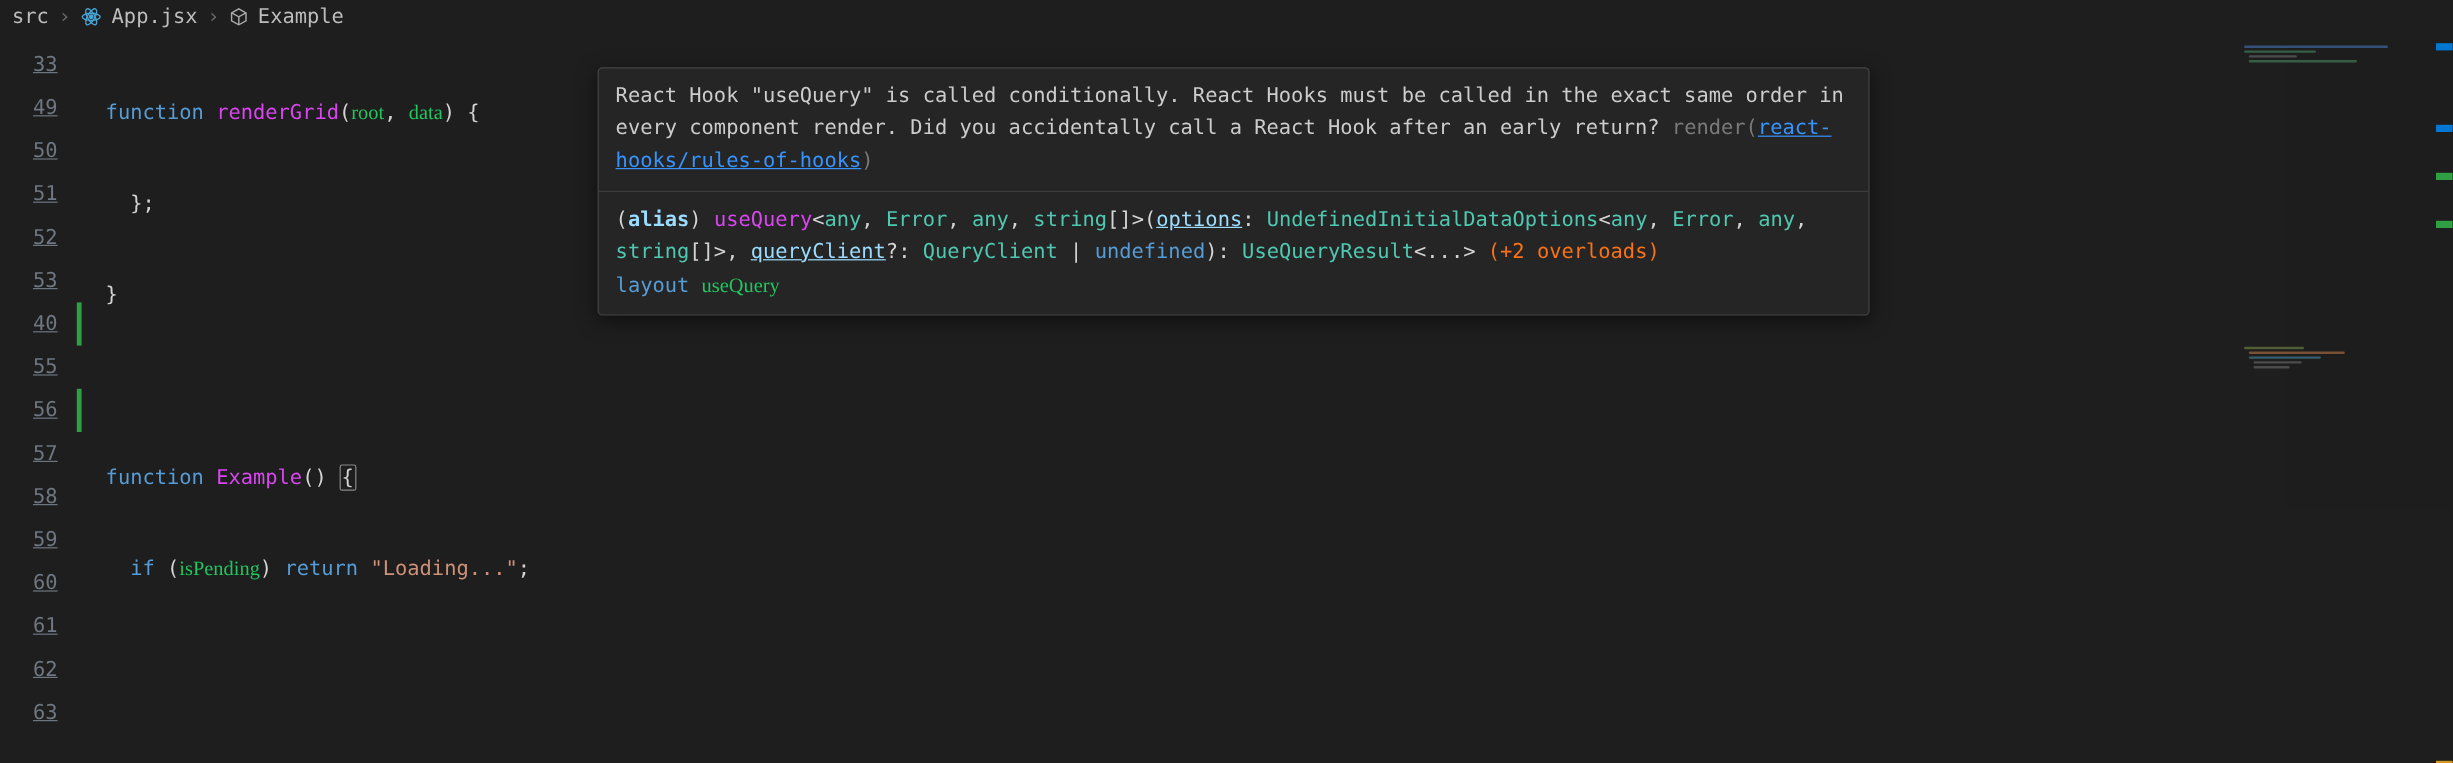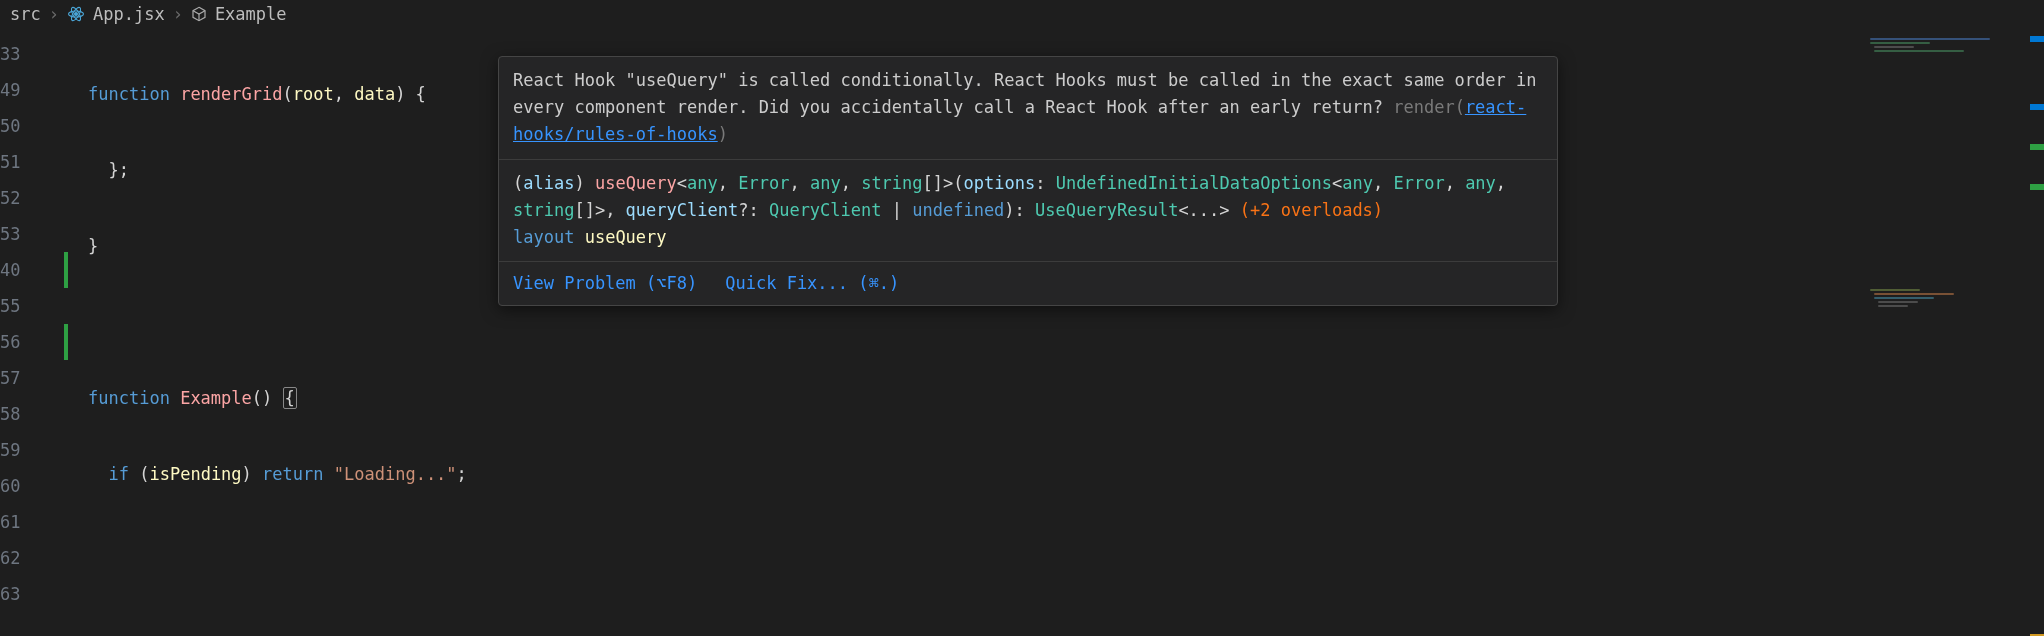--- a/index.html
+++ b/index.html
@@ -26,24 +26,25 @@
 .breadcrumb .react-icon { color: #4aa5d6; display: inline-flex; }
 .breadcrumb .cube-icon { color: #aaa; display: inline-flex; }
 .breadcrumb .crumb-label { color: #bdbdbd; }
 .editor {
   position: relative;
   display: flex;
   height: calc(100% - 34px);
 }
 .gutter {
   width: 64px;
-  text-align: left;
+  text-align: right;
   color: #6e7681;
   padding-top: 8px;
   user-select: none;
+  text-decoration: underline;
 }
 .gutter .ln {
   height: 36px;
   line-height: 36px;
   padding-right: 16px;
   position: relative;
 }
 .mod-bar {
   position: absolute;
   left: 64px;
@@ -61,22 +62,22 @@
   padding-top: 8px;
   white-space: pre;
   position: relative;
 }
 .code .line {
   height: 36px;
   line-height: 36px;
   padding-left: 24px;
 }
 .tok-kw { color: #569cd6; }
-.tok-fn { color: #fca5a5; }
-.tok-id { color: #fef9c3; }
+.tok-fn { color: #d946ef; }
+.tok-id { color: #22c55e; font-family: Liberation Serif, serif; }
 .tok-punc { color: #d4d4d4; }
 .tok-str { color: #ce9178; }
 .squiggle-blue {
   text-decoration: underline wavy #3794ff;
   text-decoration-thickness: 1.5px;
   text-underline-offset: 3px;
 }
 .bracket-match {
   border: 1px solid #888;
   padding: 0 1px;
@@ -103,23 +104,23 @@
 }
 .hover-widget .sect:last-child { border-bottom: none; }
 .hover-widget .eslint-src { color: #7a7a7a; }
 .hover-widget .eslint-rule { color: #3794ff; text-decoration: underline; cursor: pointer; }
 .hover-widget .actions {
   padding: 8px 14px;
   display: flex;
   gap: 28px;
 }
 .hover-widget .action-link { color: #3794ff; cursor: pointer; }
-.tok-alias { color: #9cdcfe; }
+.tok-alias { color: #9cdcfe; font-weight: bold; }
 .tok-type { color: #4ec9b0; }
-.tok-param { color: #9cdcfe; }
+.tok-param { color: #9cdcfe; text-decoration: underline; }
 .tok-gray { color: #f97316; text-align: center; }
 .minimap {
   position: absolute;
   right: 0;
   top: 34px;
   width: 180px;
   height: calc(100% - 34px);
   background: #1e1e1e;
   opacity: 0.85;
 }
@@ -214,24 +215,20 @@
 
 <div class="hover-widget">
   <div class="sect">
     <span>React Hook "useQuery" is called conditionally. React Hooks must be called in the exact same order in every component render. Did you accidentally call a React Hook after an early return? </span><span class="eslint-src">render</span><span class="eslint-src">(</span><span class="eslint-rule">react-hooks/rules-of-hooks</span><span class="eslint-src">)</span>
   </div>
   <div class="sect">
     <span class="tok-punc">(</span><span class="tok-alias">alias</span><span class="tok-punc">) </span><span class="tok-fn">useQuery</span><span class="tok-punc">&lt;</span><span class="tok-type">any</span><span class="tok-punc">, </span><span class="tok-type">Error</span><span class="tok-punc">, </span><span class="tok-type">any</span><span class="tok-punc">, </span><span class="tok-type">string</span><span class="tok-punc">[]&gt;(</span><span class="tok-param">options</span><span class="tok-punc">: </span><span class="tok-type">UndefinedInitialDataOptions</span><span class="tok-punc">&lt;</span><span class="tok-type">any</span><span class="tok-punc">, </span><span class="tok-type">Error</span><span class="tok-punc">, </span><span class="tok-type">any</span><span class="tok-punc">, </span><span class="tok-type">string</span><span class="tok-punc">[]&gt;, </span><span class="tok-param">queryClient</span><span class="tok-punc">?: </span><span class="tok-type">QueryClient</span><span class="tok-punc"> | </span><span class="tok-kw">undefined</span><span class="tok-punc">): </span><span class="tok-type">UseQueryResult</span><span class="tok-punc">&lt;...&gt; </span><span class="tok-gray">(+2 overloads)</span>
     <br>
     <span class="tok-kw">layout</span> <span class="tok-id">useQuery</span>
   </div>
-  <div class="sect actions">
-    <span class="action-link">View Problem (⌥F8)</span>
-    <span class="action-link">Quick Fix... (⌘.)</span>
-  </div>
 </div>
 
 <div class="minimap">
   <div class="mm-line" style="top:4px;left:6px;width:120px;background:#3a5a8a"></div>
   <div class="mm-line" style="top:8px;left:6px;width:60px;background:#3a6a4a"></div>
   <div class="mm-line" style="top:12px;left:10px;width:40px;background:#555"></div>
   <div class="mm-line" style="top:16px;left:10px;width:90px;background:#3a6a4a"></div>
   <div class="mm-line" style="top:255px;left:6px;width:50px;background:#5a6a3a"></div>
   <div class="mm-line" style="top:259px;left:10px;width:80px;background:#8a5a3a"></div>
   <div class="mm-line" style="top:263px;left:10px;width:60px;background:#3a6a7a"></div>

